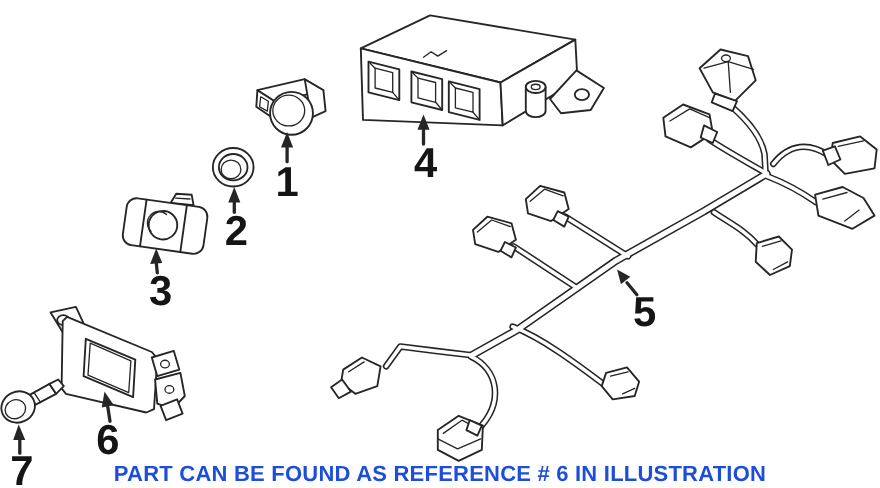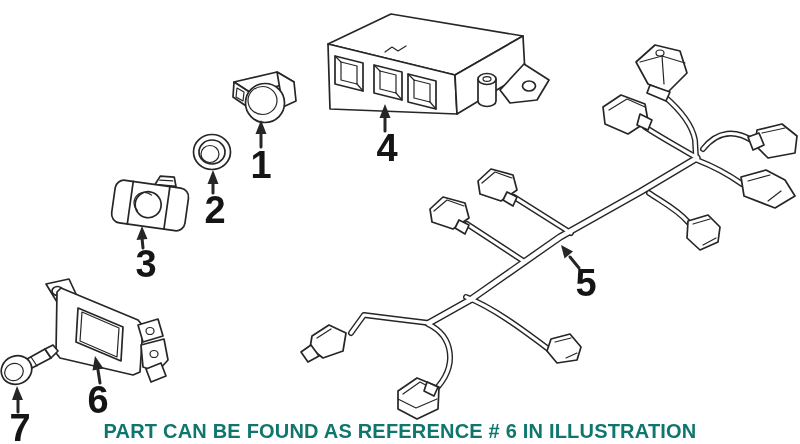--- a/index.html
+++ b/index.html
@@ -239,14 +239,14 @@
       <polygon class="callout-head" points="95,356 92.5,370.5 103.5,368.5"></polygon>
       <text class="callout-num" x="98" y="413">6</text>
     </g>
     <g>
       <line class="callout-line" x1="18" y1="412" x2="18" y2="400"></line>
       <polygon class="callout-head" points="17,386 12,400 23,400"></polygon>
       <text class="callout-num" x="20" y="441">7</text>
     </g>
   </svg>
 
-  <div class="notice" style="color: #0f766e;">PART CAN BE FOUND AS REFERENCE # 6 IN ILLUSTRATION</div>
+  <div class="notice" style="color: #1d4ed8;">PART CAN BE FOUND AS REFERENCE # 6 IN ILLUSTRATION</div>
 </div>
 
 </body></html>

